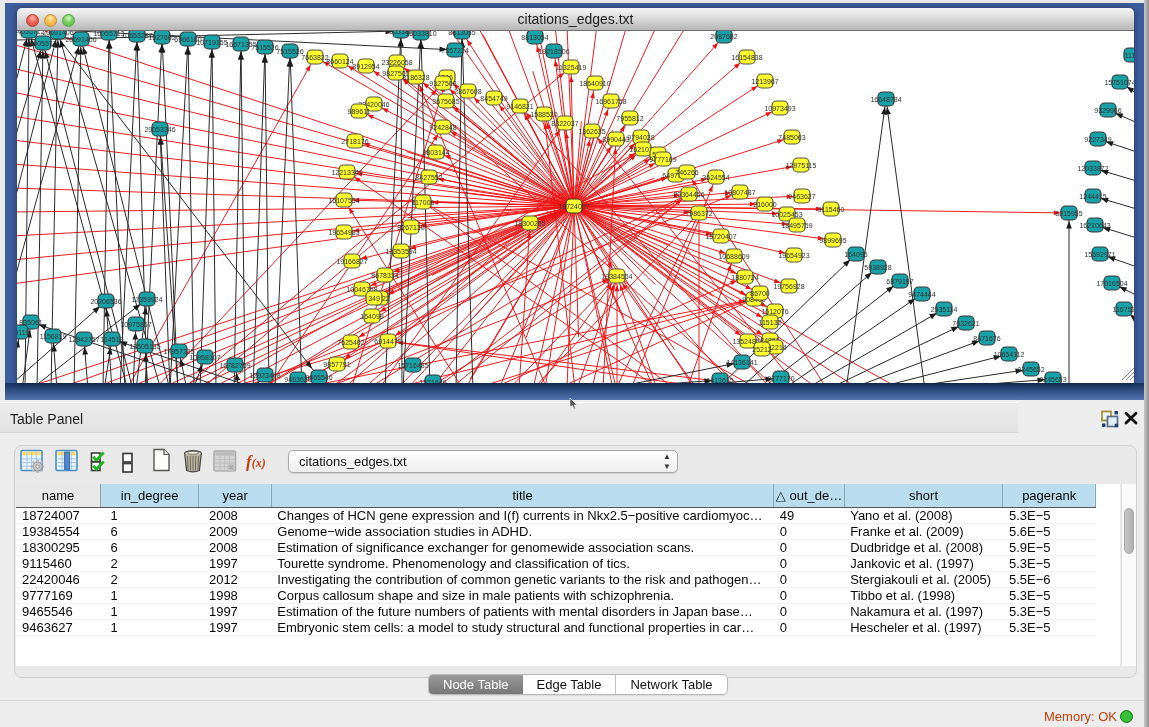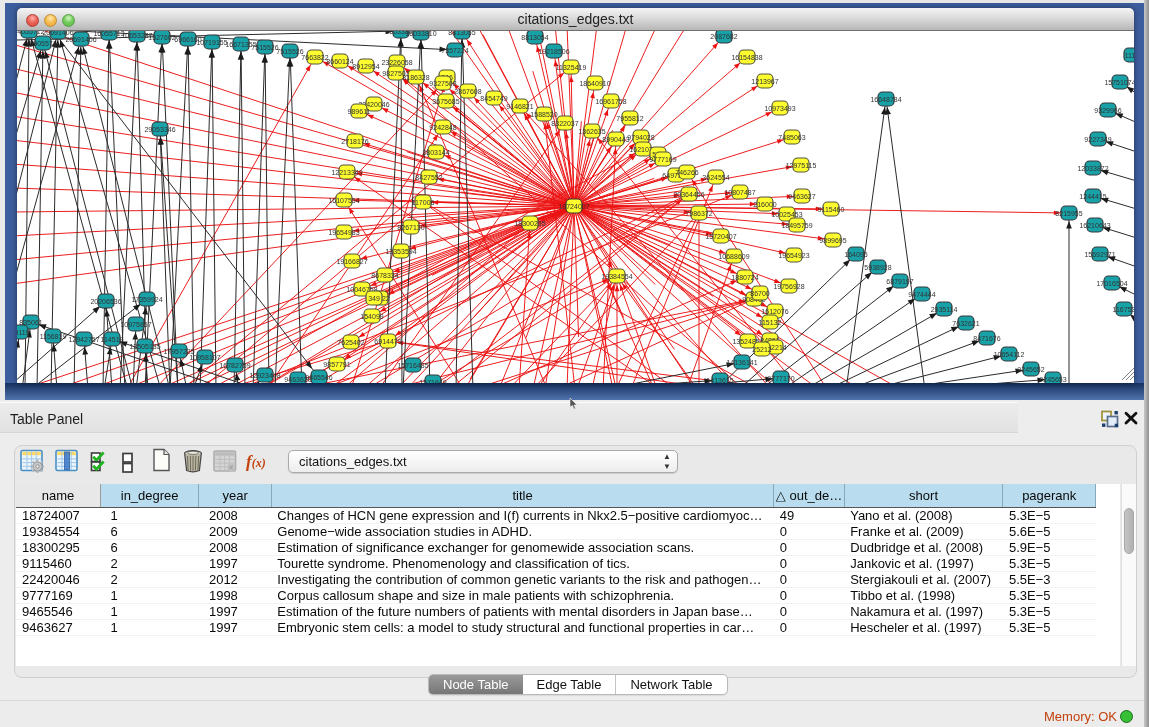--- a/index.html
+++ b/index.html
@@ -673,22 +673,22 @@
           <td class="c4">0</td>
           <td class="c5">Jankovic et al. (1997)</td>
           <td class="c6">5.3E−5</td>
         </tr>
 <tr>
           <td class="c0">22420046</td>
           <td class="c1">2</td>
           <td class="c2">2012</td>
           <td class="c3">Investigating the contribution of common genetic variants to the risk and pathogen…</td>
           <td class="c4">0</td>
-          <td class="c5">Stergiakouli et al. (2007)</td>
-          <td class="c6">5.5E−3</td>
+          <td class="c5">Stergiakouli et al. (2005)</td>
+          <td class="c6">5.5E−6</td>
         </tr>
 <tr>
           <td class="c0">9777169</td>
           <td class="c1">1</td>
           <td class="c2">1998</td>
           <td class="c3">Corpus callosum shape and size in male patients with schizophrenia.</td>
           <td class="c4">0</td>
           <td class="c5">Tibbo et al. (1998)</td>
           <td class="c6">5.3E−5</td>
         </tr>

